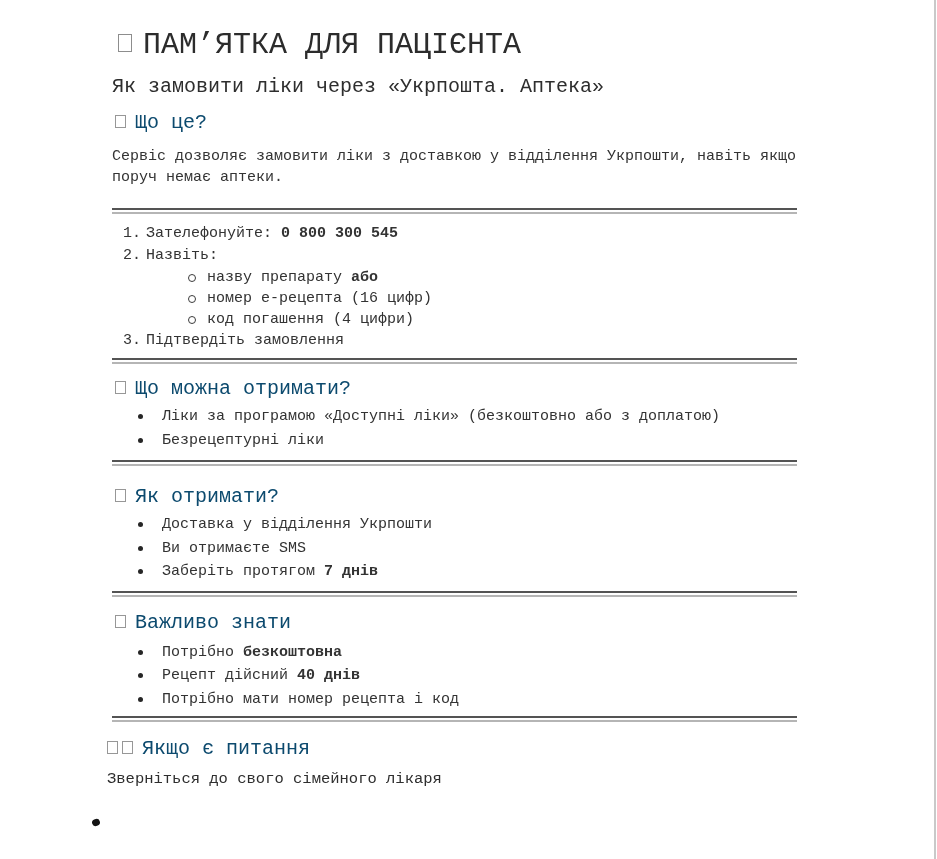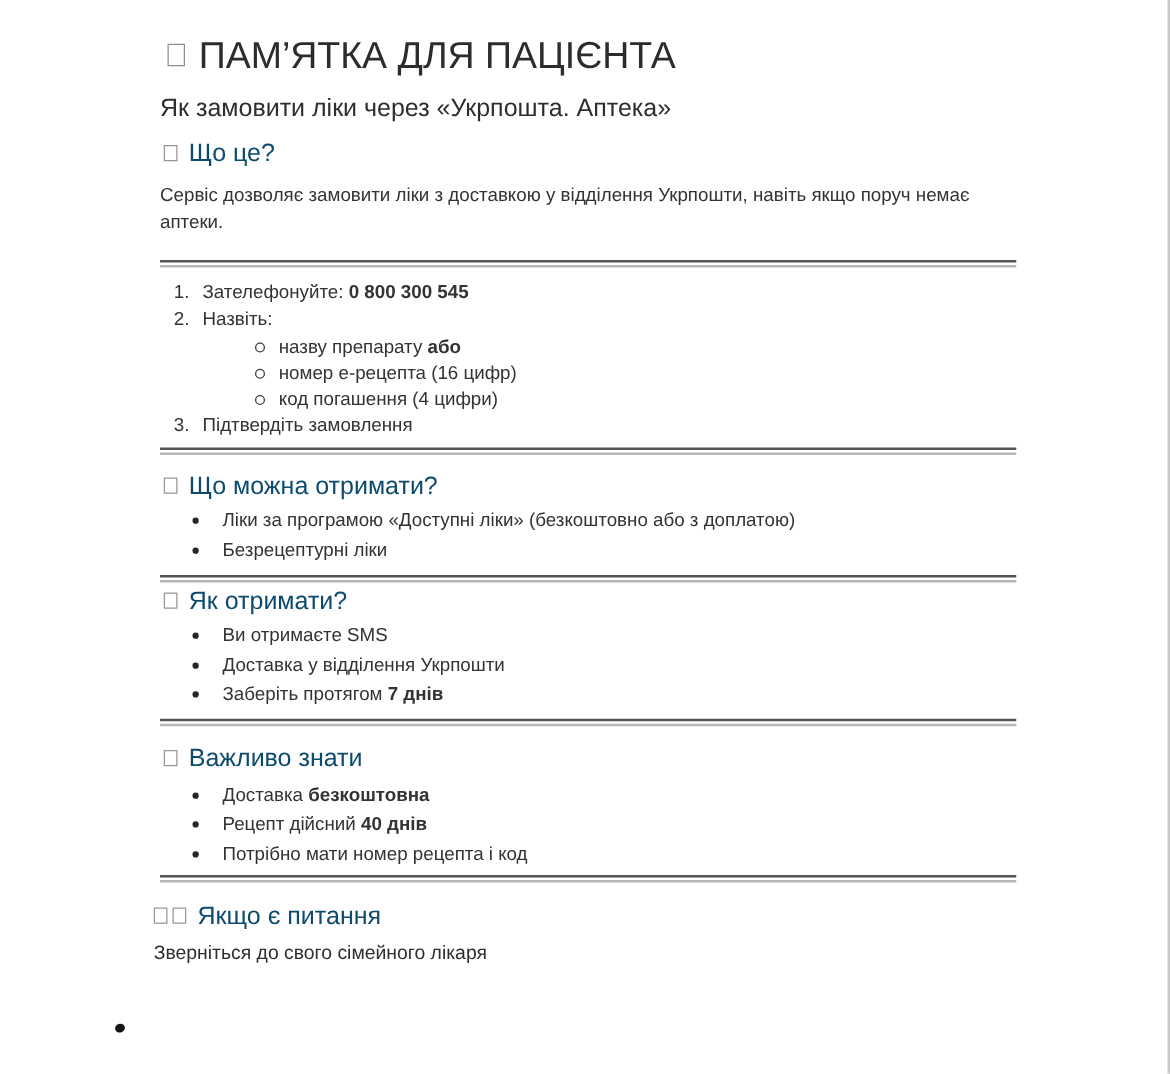--- a/index.html
+++ b/index.html
@@ -3,36 +3,36 @@
 <meta charset="utf-8">
 <style>
   html,body{margin:0;padding:0;}
   body{
     width:937px;height:859px;position:relative;overflow:hidden;
     background:#ffffff;
     font-family:"Liberation Sans","DejaVu Sans",sans-serif;
     color:#333333;
   }
   .scan-edge{position:absolute;top:0;right:1px;width:2px;height:859px;background:#c9c9c9;}
-  .content{position:absolute;left:128px;top:0;width:692px;}
+  .content{position:absolute;left:112px;top:0;width:692px;font-family:Liberation Mono, monospace;}
 
   
   .tofu{display:inline-block;background:transparent;box-sizing:border-box;}
   .tofu-lg{width:14px;height:18px;border:1.5px solid #8d8d8d;margin-right:11px;vertical-align:1px;}
   .tofu-md{width:11px;height:13px;border:1.5px solid #979797;margin-right:9px;vertical-align:0;}
   .tofu-q{width:11px;height:13px;border:1.5px solid #979797;margin-right:4px;vertical-align:0;}
 
   .title-row{margin-top:29px;padding-left:6px;font-size:30px;line-height:32px;color:#2c2c2c;}
   .subtitle{margin-top:14px;font-size:20px;line-height:24px;color:#2e2e2e;}
 
   .h-row{font-size:20px;line-height:24px;color:#0c4a6e;padding-left:3px;}
   .h-what-is{margin-top:12px;}
   .h-order{margin-top:17px;}
   .h-available{margin-top:13px;}
-  .h-receive{margin-top:3px;}
+  .h-receive{margin-top:19px;}
   .h-important{margin-top:14px;}
   .h-questions{margin-top:15px;margin-left:-5px;padding-left:0;}
   .h-questions .q-label{margin-left:5px;text-align:right;}
 
   .body{margin:11px 0 0 0;font-size:15px;line-height:21px;max-width:694px;color:#333;}
 
   .divider{height:2px;width:685px;border-top:2px solid #545454;border-bottom:2px solid #b5b5b5;}
   .d1{margin-top:20px;}
   .d2{margin-top:6px;}
   .d3{margin-top:8px;}
@@ -115,38 +115,38 @@
     </div>
   </div>
 
   <div class="divider d3"></div>
 
   <div class="h-row h-receive">
     <span class="tofu tofu-md"></span><span class="t">Як отримати?</span>
   </div>
   <div class="bl bl-receive">
     <div class="bli">
-      <span class="dot"></span><span class="t">Ви отримаєте SMS</span>
+      <span class="dot"></span><span class="t">Доставка у відділення Укрпошти</span>
     </div>
     <div class="bli">
-      <span class="dot"></span><span class="t">Доставка у відділення Укрпошти</span>
+      <span class="dot"></span><span class="t">Ви отримаєте SMS</span>
     </div>
     <div class="bli">
       <span class="dot"></span><span class="t"><span class="pre">Заберіть протягом </span><span class="b">7 днів</span></span>
     </div>
   </div>
 
   <div class="divider d4"></div>
 
   <div class="h-row h-important">
     <span class="tofu tofu-md"></span><span class="t">Важливо знати</span>
   </div>
   <div class="bl bl-important">
     <div class="bli">
-      <span class="dot"></span><span class="t"><span class="pre">Доставка </span><span class="b">безкоштовна</span></span>
+      <span class="dot"></span><span class="t"><span class="pre">Потрібно </span><span class="b">безкоштовна</span></span>
     </div>
     <div class="bli">
       <span class="dot"></span><span class="t"><span class="pre">Рецепт дійсний </span><span class="b">40 днів</span></span>
     </div>
     <div class="bli">
       <span class="dot"></span><span class="t">Потрібно мати номер рецепта і код</span>
     </div>
   </div>
 
   <div class="divider d5"></div>

